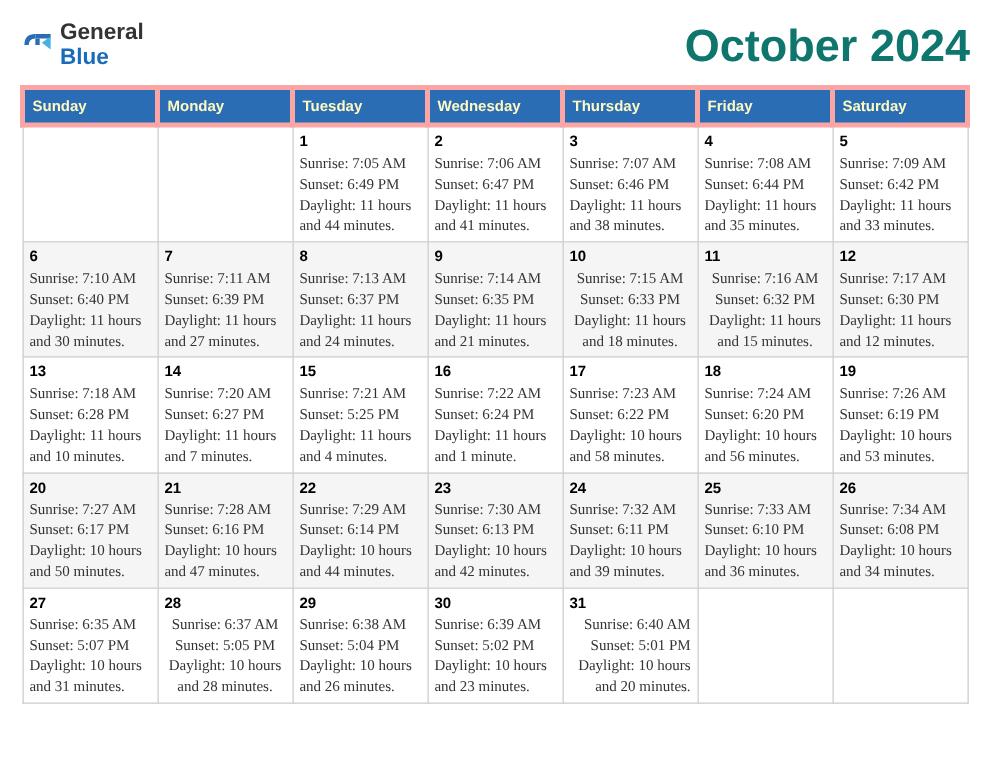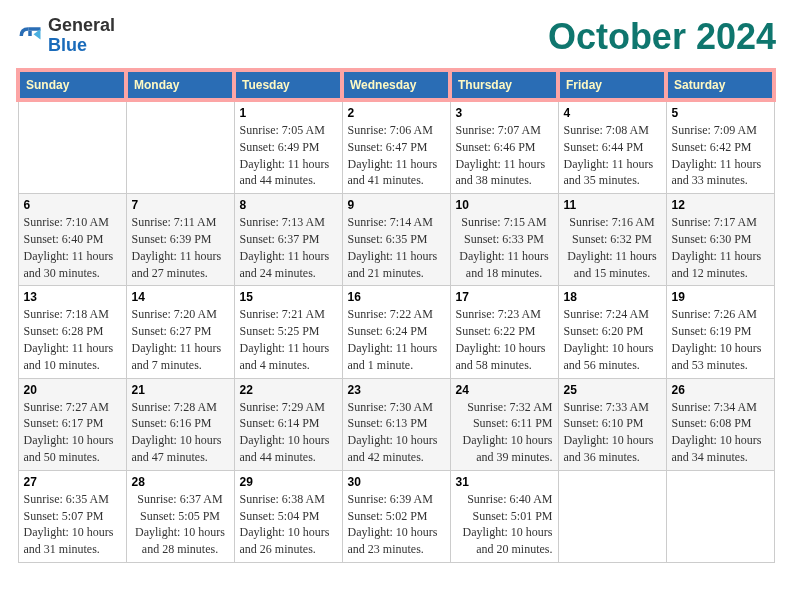--- a/index.html
+++ b/index.html
@@ -273,21 +273,21 @@
 Daylight: 10 hours and 44 minutes.</div>
         </td>
         <td>
           <div class="day-number">23</div>
           <div class="day-info" style="white-space: pre-line;">Sunrise: 7:30 AM
 Sunset: 6:13 PM
 Daylight: 10 hours and 42 minutes.</div>
         </td>
         <td>
           <div class="day-number">24</div>
-          <div class="day-info" style="white-space: pre-line; text-align: right;">Sunrise: 7:32 AM
+          <div class="day-info" style="white-space: pre-line;">Sunrise: 7:32 AM
 Sunset: 6:11 PM
 Daylight: 10 hours and 39 minutes.</div>
         </td>
         <td>
           <div class="day-number">25</div>
           <div class="day-info" style="white-space: pre-line;">Sunrise: 7:33 AM
 Sunset: 6:10 PM
 Daylight: 10 hours and 36 minutes.</div>
         </td>
         <td>

